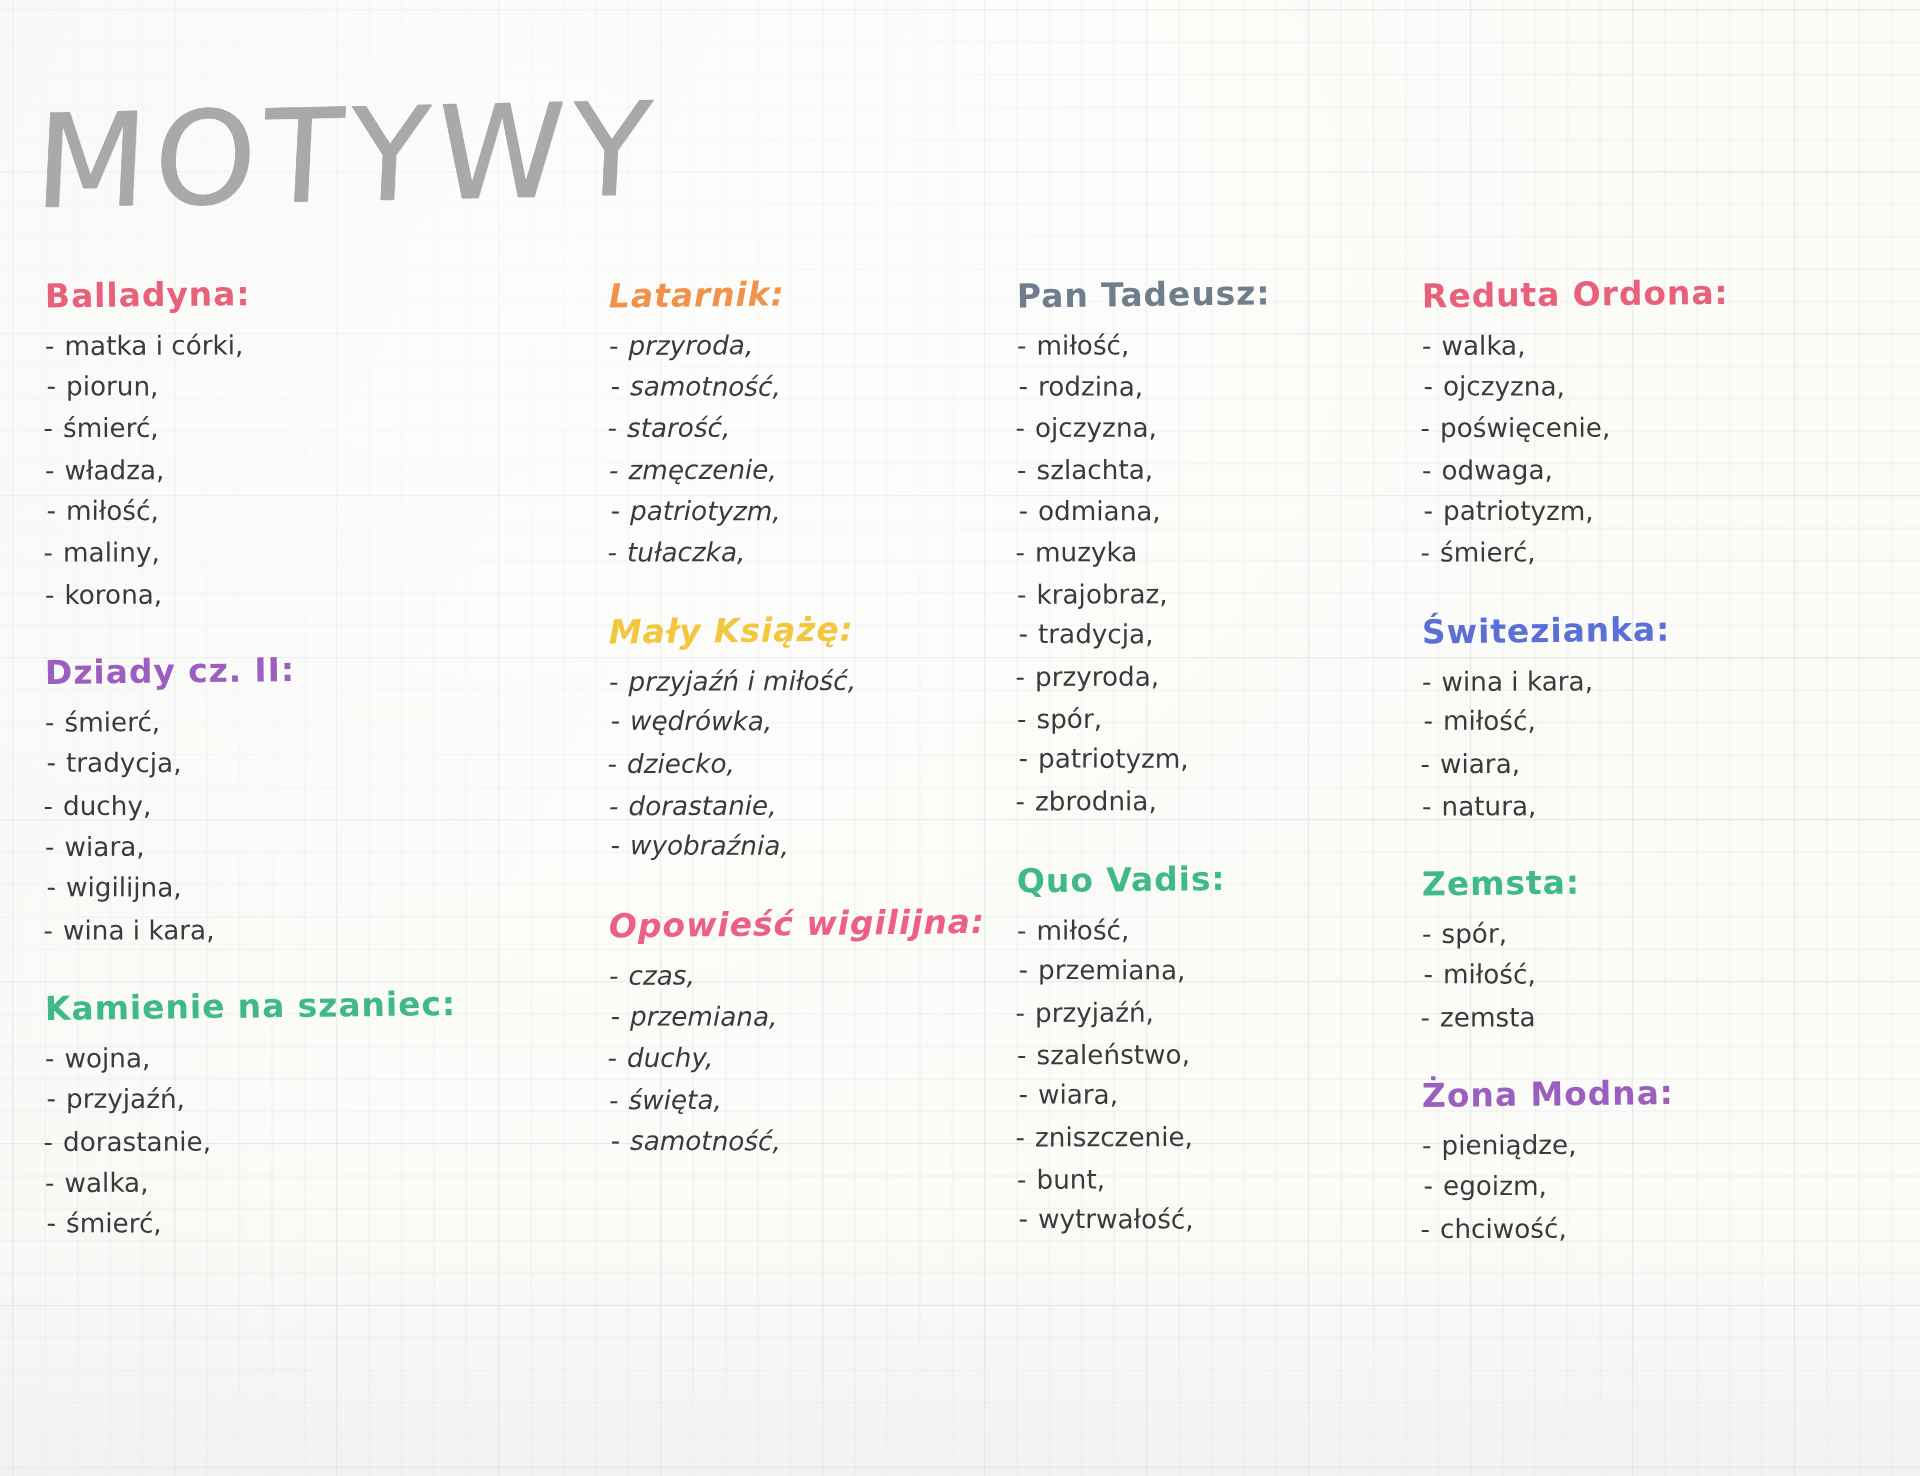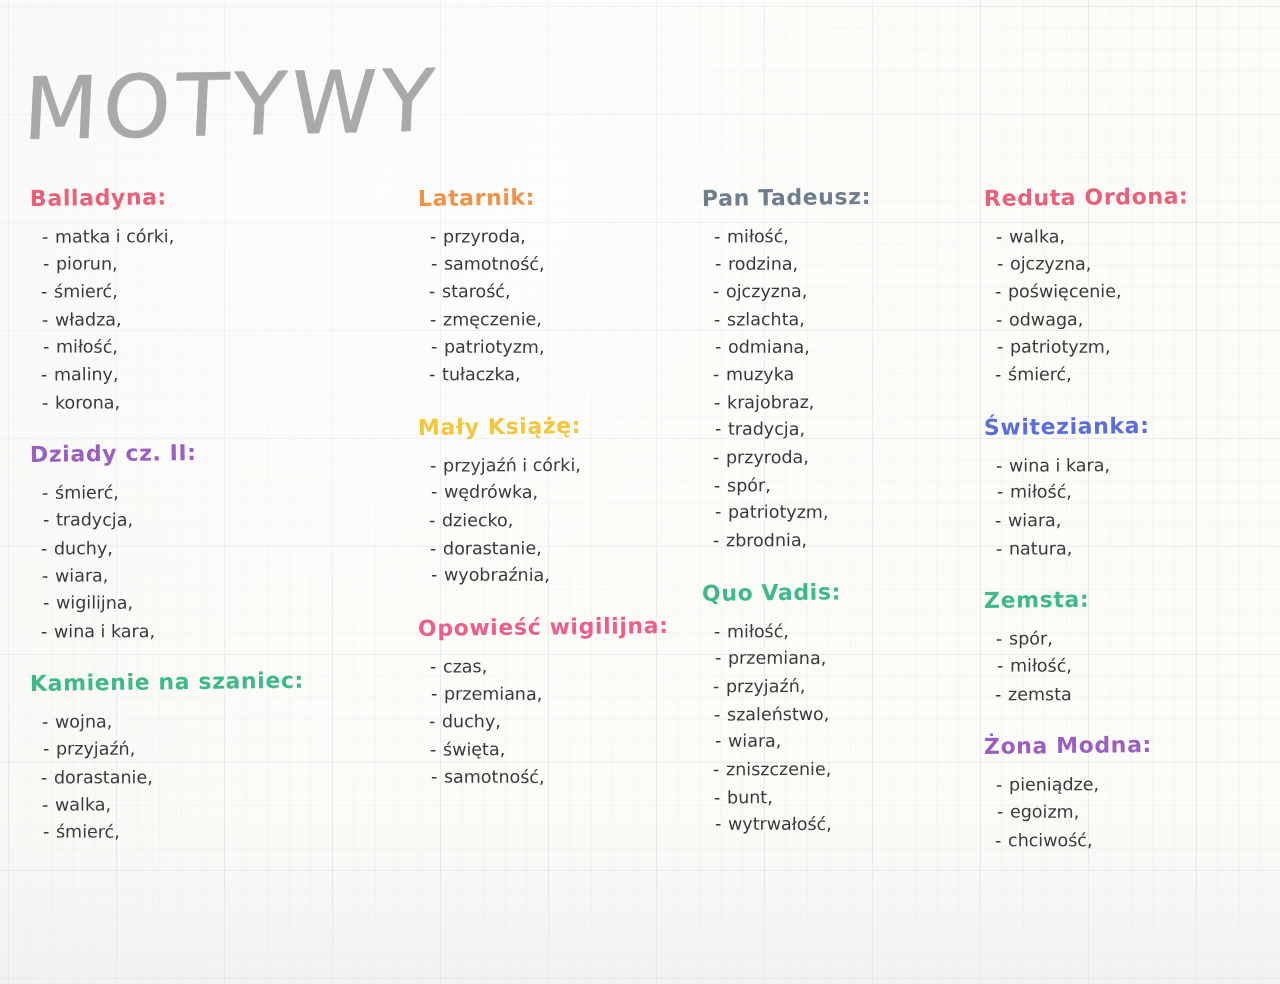--- a/index.html
+++ b/index.html
@@ -56,43 +56,43 @@
     text-shadow: 0.6px 0.6px 0 rgba(170,170,168,0.5);
   }
 
   
   #columns {
     position: absolute;
     left: 0;
     top: 186px;
     width: 1100px;
     display: flex;
-    gap: 12px;
+    gap: 0;
   }
   .col { flex: 0 0 auto; }
   .col-1 { width: 340px; padding-left: 30px; }
-  .col-2 { width: 272px; padding-left: 36px; }
+  .col-2 { width: 272px; padding-left: 36px; font-style: italic; }
   .col-3 { width: 242px; padding-left: 0px; }
   .col-4 { width: 320px; padding-left: 28px; }
 
   .block { margin-bottom: 26px; }
 
   .block-title {
     font-size: 22px;
     font-weight: 700;
     letter-spacing: 0.6px;
     margin-bottom: 7px;
     transform: rotate(-0.7deg);
     transform-origin: left center;
     font-family: "DejaVu Sans", sans-serif;
   }
 
   ul.items {
     list-style: none;
-    margin: 12px;
+    margin: 0;
     padding: 0;
   }
   ul.items li {
     font-size: 17.5px;
     line-height: 1.58;
     color: #3a3a3a;
     white-space: nowrap;
     font-family: "DejaVu Sans", sans-serif;
   }
   ul.items li .dash {
@@ -163,21 +163,21 @@
           <li><span class="dash">-</span><span>starość,</span></li>
           <li><span class="dash">-</span><span>zmęczenie,</span></li>
           <li><span class="dash">-</span><span>patriotyzm,</span></li>
           <li><span class="dash">-</span><span>tułaczka,</span></li>
         </ul>
       </section>
 
       <section class="block">
         <div class="block-title" style="color: rgb(242, 199, 61);">Mały Książę:</div>
         <ul class="items">
-          <li><span class="dash">-</span><span>przyjaźń i córki,</span></li>
+          <li><span class="dash">-</span><span>przyjaźń i miłość,</span></li>
           <li><span class="dash">-</span><span>wędrówka,</span></li>
           <li><span class="dash">-</span><span>dziecko,</span></li>
           <li><span class="dash">-</span><span>dorastanie,</span></li>
           <li><span class="dash">-</span><span>wyobraźnia,</span></li>
         </ul>
       </section>
 
       <section class="block">
         <div class="block-title" style="color: rgb(236, 95, 134);">Opowieść wigilijna:</div>
         <ul class="items">

